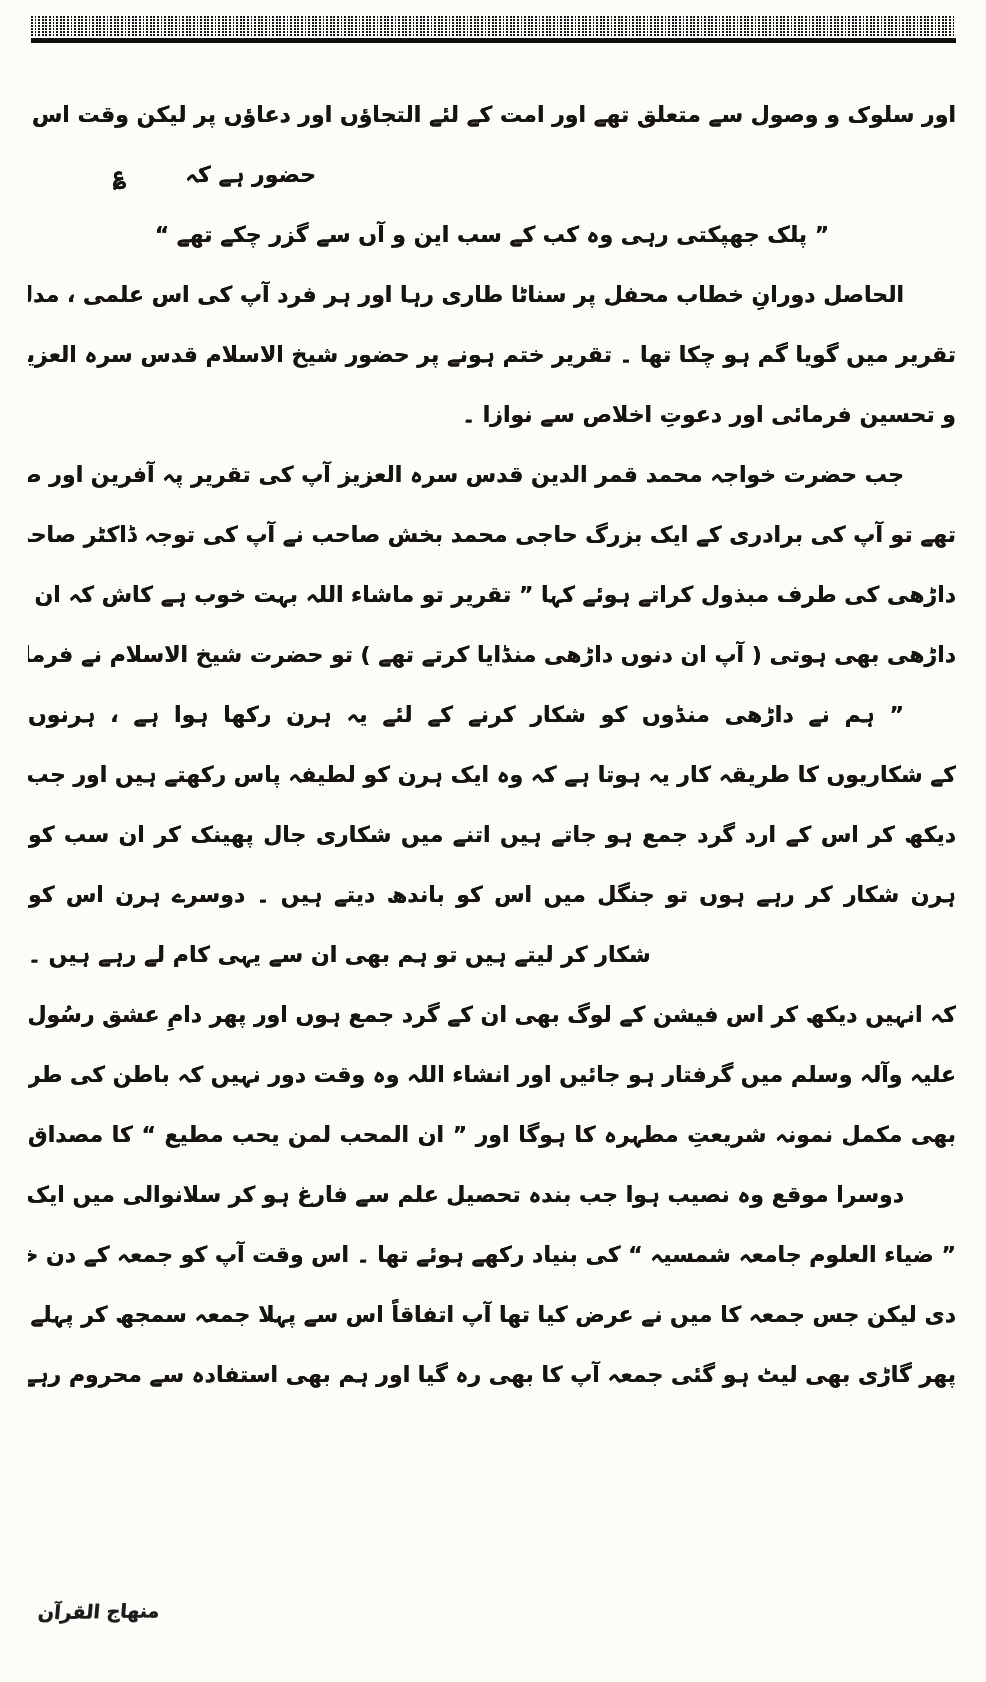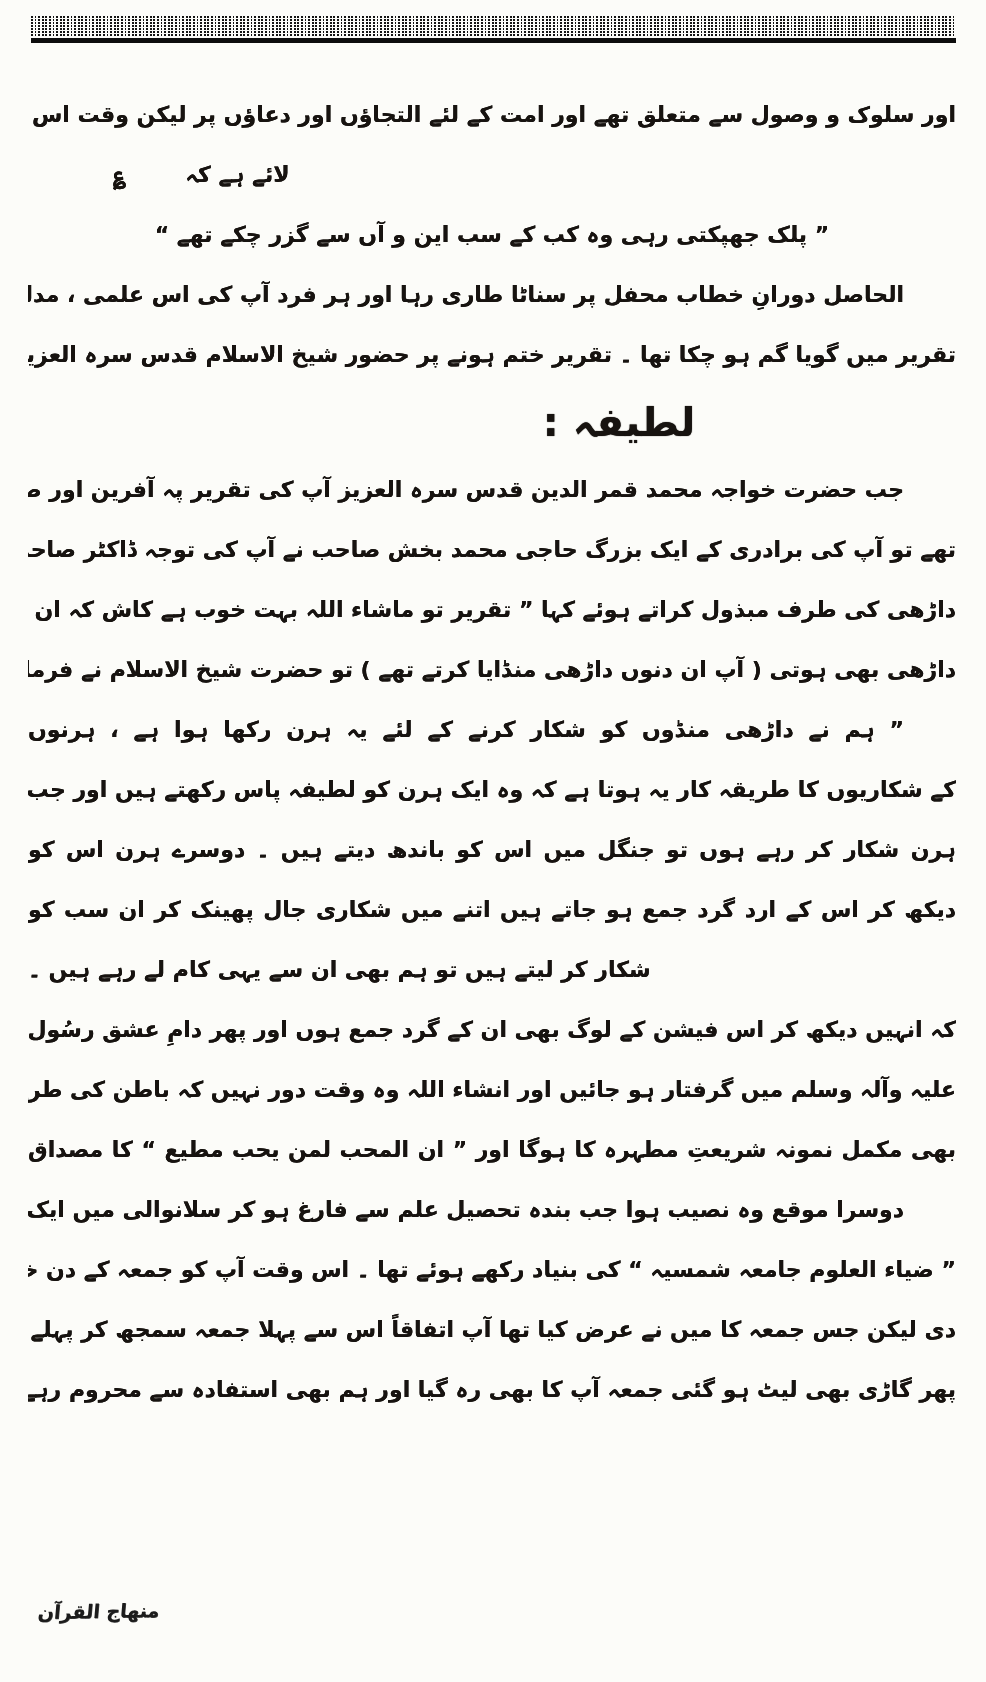--- a/index.html
+++ b/index.html
@@ -83,37 +83,35 @@
 </head>
 <body>
 
 <div class="paper">
 
   <div class="ornament"></div>
   <div class="ornament-underline"></div>
 
   <div class="text-block">
     <div class="l jf">اور سلوک و وصول سے متعلق تھے اور امت کے لئے التجاؤں اور دعاؤں پر لیکن وقت اس قدر</div>
-    <div class="l endl pl85">لائے ہے کہ    ؏</div>
+    <div class="l endl pl85">حضور ہے کہ    ؏</div>
     <div class="l ctr">” پلک جھپکتی رہی وہ کب کے سب این و آں سے گزر چکے تھے “</div>
     <div class="l jf ind">الحاصل دورانِ خطاب محفل پر سناٹا طاری رہا اور ہر فرد آپ کی اس علمی ، مدلل اور مبرہن</div>
     <div class="l jf">تقریر میں گویا گم ہو چکا تھا ۔ تقریر ختم ہونے پر حضور شیخ الاسلام قدس سرہ العزیز نے بہت ہی داد</div>
+    <div class="l endr">و تحسین فرمائی اور دعوتِ اخلاص سے نوازا ۔</div>
 
-    <div class="heading-row">
-      <span class="heading">لطیفہ :</span>
-    </div>
 
     <div class="l jf ind">جب حضرت خواجہ محمد قمر الدین قدس سرہ العزیز آپ کی تقریر پہ آفرین اور صد مرحبا فرما رہے</div>
     <div class="l jf">تھے تو آپ کی برادری کے ایک بزرگ حاجی محمد بخش صاحب نے آپ کی توجہ ڈاکٹر صاحب مرحوم کی</div>
     <div class="l jf">داڑھی کی طرف مبذول کراتے ہوئے کہا ” تقریر تو ماشاء اللہ بہت خوب ہے کاش کہ ان کے منہ پہ</div>
     <div class="l jf">داڑھی بھی ہوتی ( آپ ان دنوں داڑھی منڈایا کرتے تھے ) تو حضرت شیخ الاسلام نے فرمایا :</div>
     <div class="l jf ind">” ہم نے داڑھی منڈوں کو شکار کرنے کے لئے یہ ہرن رکھا ہوا ہے ، ہرنوں</div>
     <div class="l jf">کے شکاریوں کا طریقہ کار یہ ہوتا ہے کہ وہ ایک ہرن کو لطیفہ پاس رکھتے ہیں اور جب</div>
+    <div class="l jf">دیکھ کر اس کے ارد گرد جمع ہو جاتے ہیں اتنے میں شکاری جال پھینک کر ان سب کو</div>
     <div class="l jf">ہرن شکار کر رہے ہوں تو جنگل میں اس کو باندھ دیتے ہیں ۔ دوسرے ہرن اس کو</div>
-    <div class="l jf">دیکھ کر اس کے ارد گرد جمع ہو جاتے ہیں اتنے میں شکاری جال پھینک کر ان سب کو</div>
     <div class="l endl">شکار کر لیتے ہیں تو ہم بھی ان سے یہی کام لے رہے ہیں ۔</div>
     <div class="l jf">کہ انہیں دیکھ کر اس فیشن کے لوگ بھی ان کے گرد جمع ہوں اور پھر دامِ عشق رسُول صلی اللہ</div>
     <div class="l jf">علیہ وآلہ وسلم میں گرفتار ہو جائیں اور انشاء اللہ وہ وقت دور نہیں کہ باطن کی طرح ظاہر</div>
     <div class="l jf">بھی مکمل نمونہ شریعتِ مطہرہ کا ہوگا اور ” ان المحب لمن یحب مطیع “ کا مصداق</div>
     <div class="l jf ind">دوسرا موقع وہ نصیب ہوا جب بندہ تحصیل علم سے فارغ ہو کر سلانوالی میں ایک مدرسہ</div>
     <div class="l jf">” ضیاء العلوم جامعہ شمسیہ “ کی بنیاد رکھے ہوئے تھا ۔ اس وقت آپ کو جمعہ کے دن خطاب کی زحمت</div>
     <div class="l jf">دی لیکن جس جمعہ کا میں نے عرض کیا تھا آپ اتفاقاً اس سے پہلا جمعہ سمجھ کر پہلے تشریف لائے اور</div>
     <div class="l jf">پھر گاڑی بھی لیٹ ہو گئی جمعہ آپ کا بھی رہ گیا اور ہم بھی استفادہ سے محروم رہے لیکن اس دوران</div>
   </div>
 

